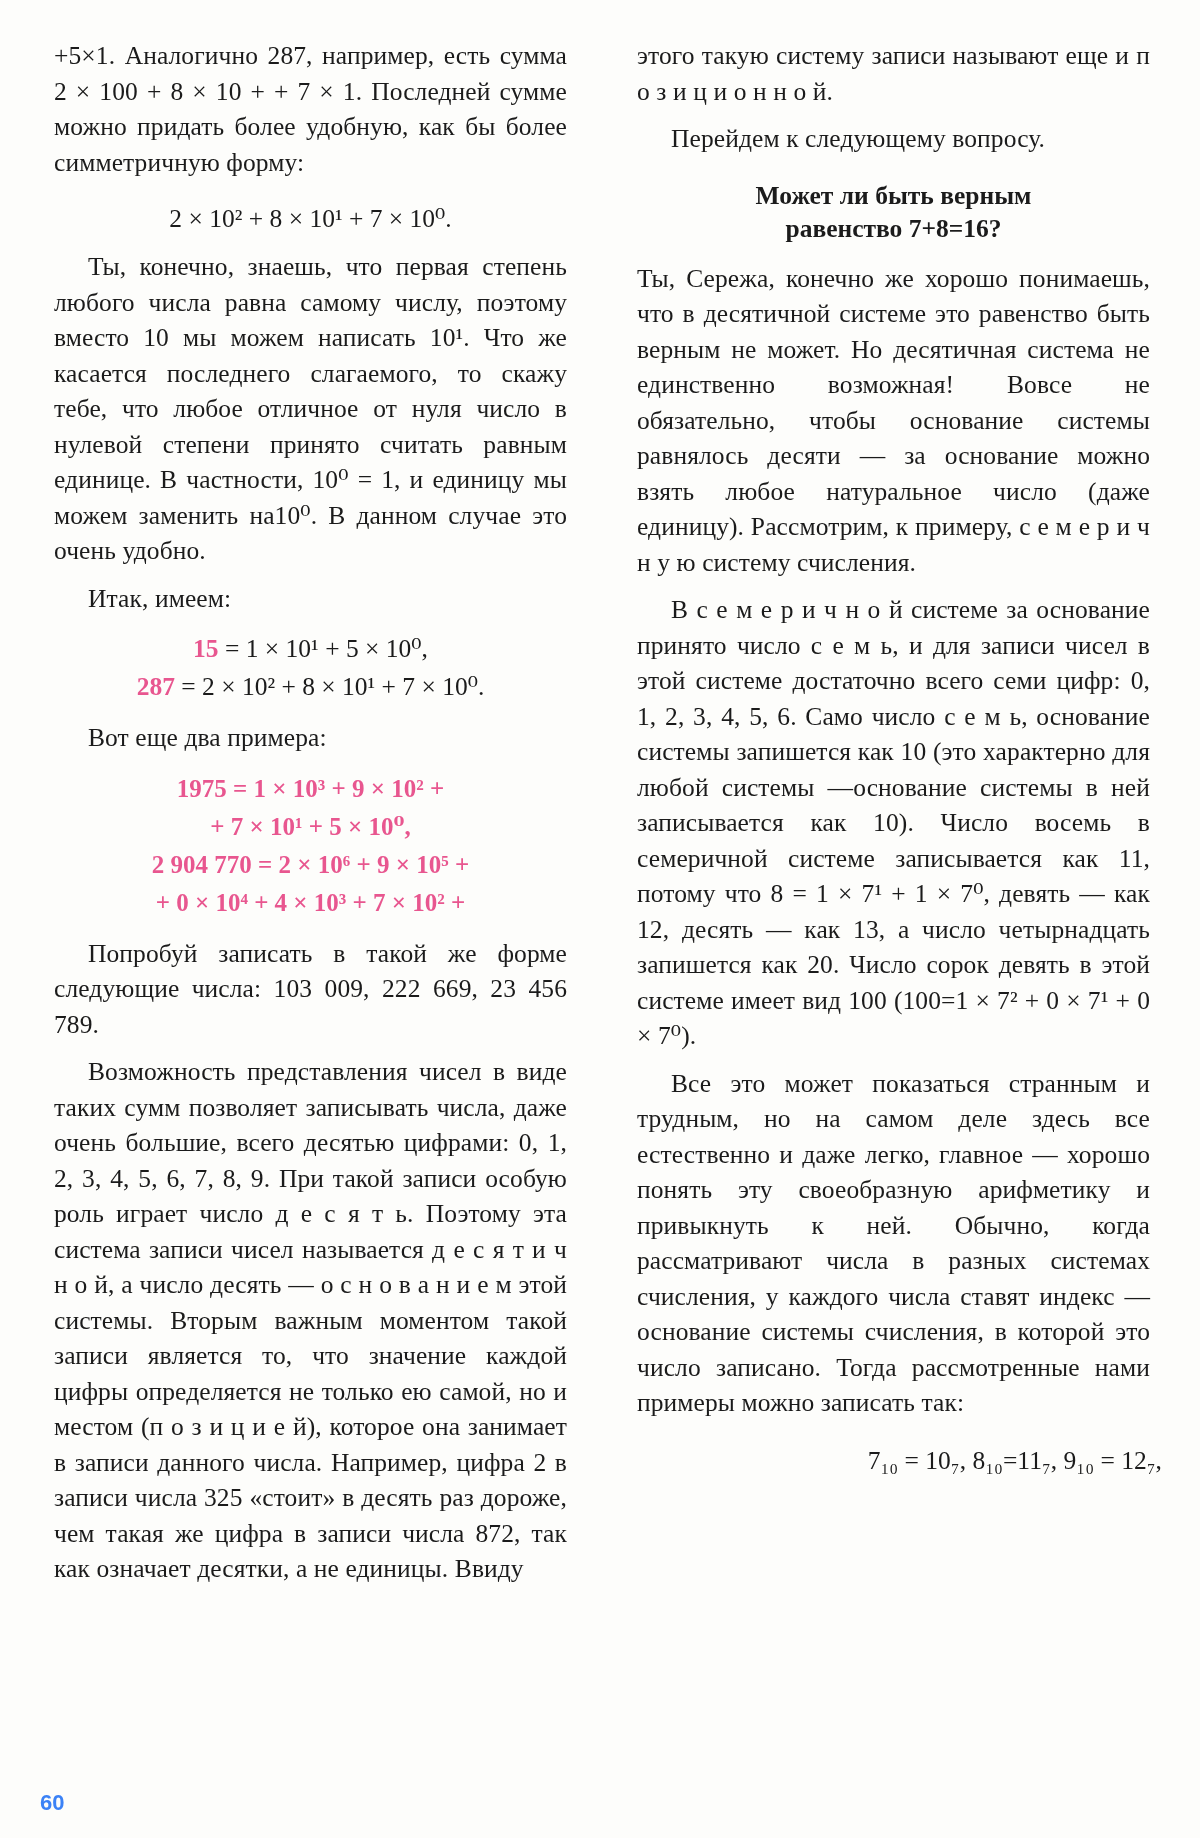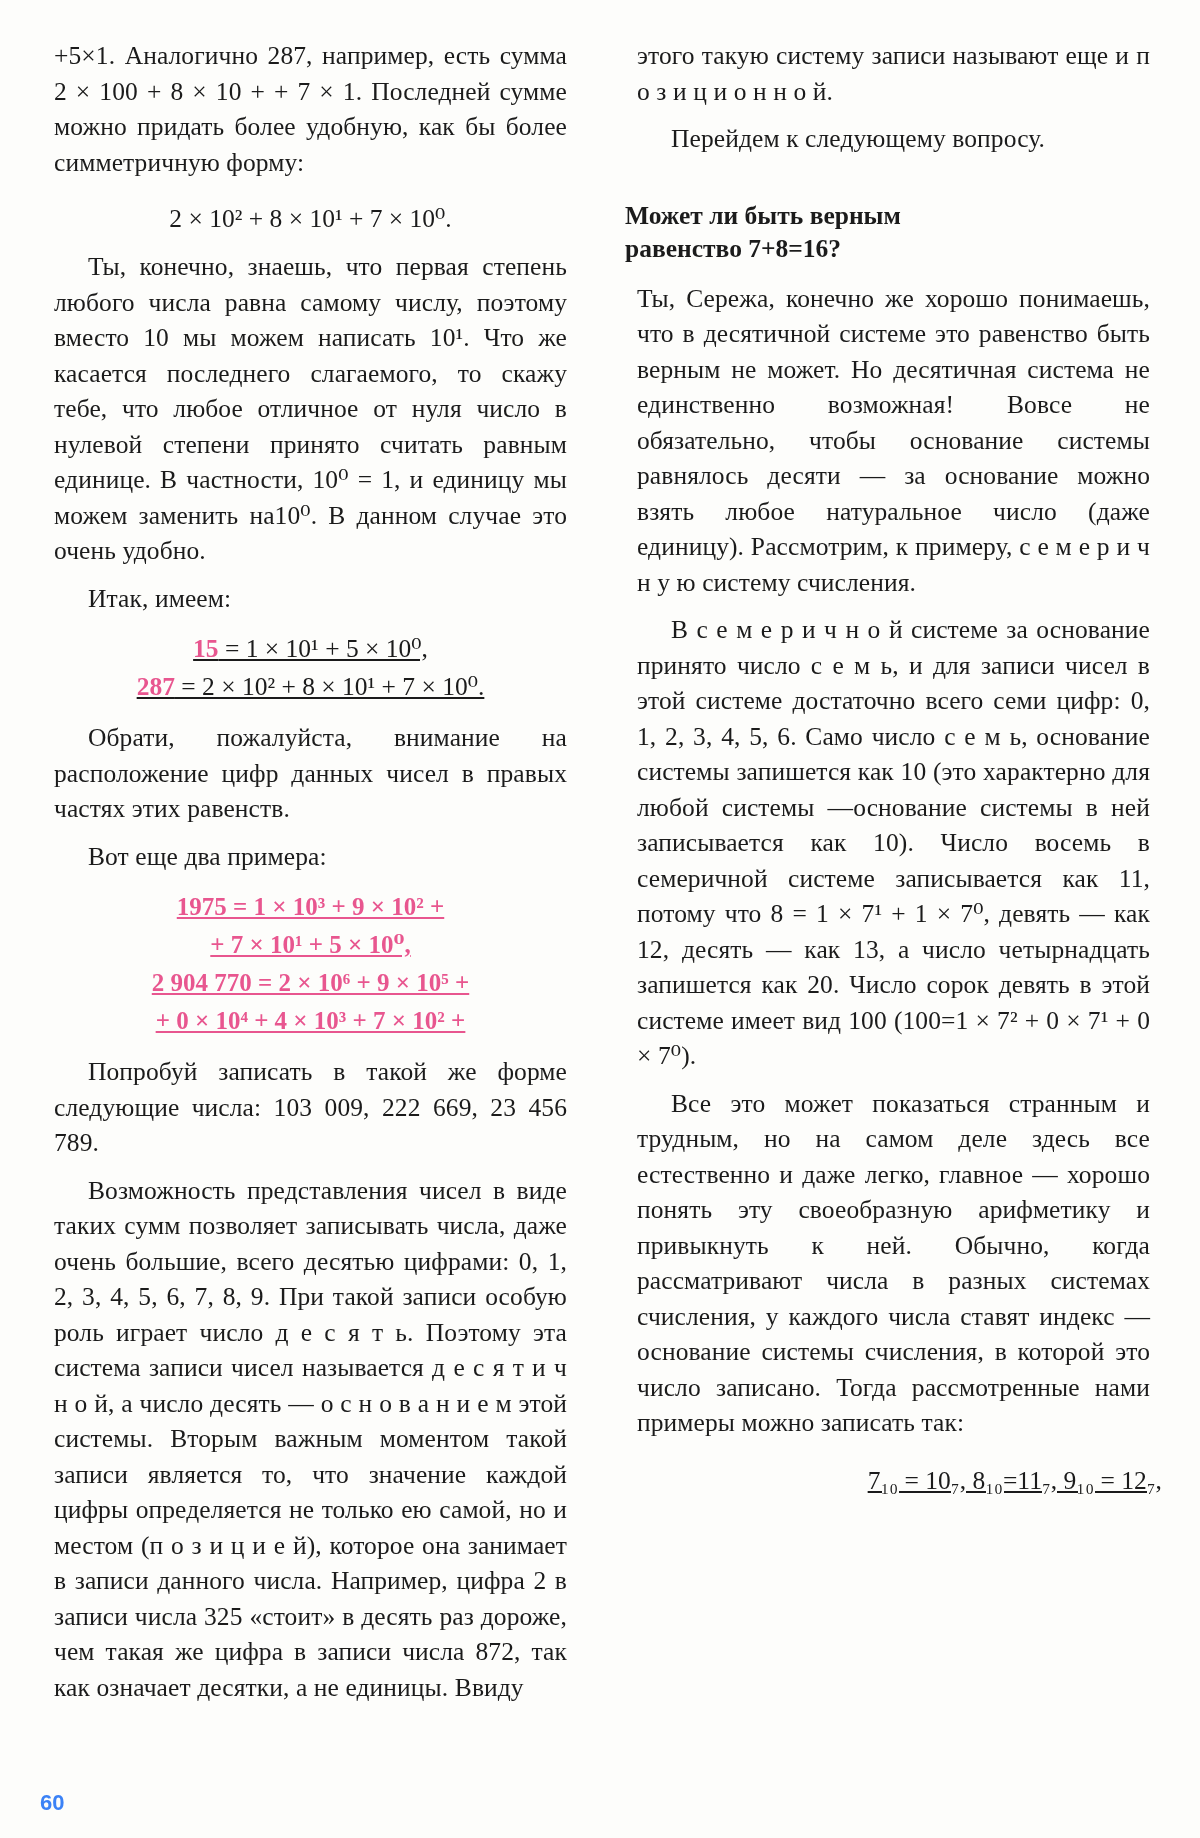--- a/index.html
+++ b/index.html
@@ -57,31 +57,31 @@
     text-align: center;
   }
   .pink {
     color: #e8568f;
     font-weight: 600;
   }
   .heading {
     font-size: 25.5px;
     line-height: 33px;
     font-weight: bold;
-    margin: 42px 0 16px 0;
-    text-align: left;
+    margin: 22px 0 16px 0;
+    text-align: center;
   }
   .heading .ln { display: block; }
   .eqblock {
     margin: 14px 0 14px 0;
     text-align: center;
     font-size: 25.5px;
     line-height: 38px;
   }
-  .eqline { white-space: nowrap; text-decoration: underline; }
+  .eqline { white-space: nowrap; }
   .eqblock.fs2 { font-size: 25px; }
   .page-number {
     position: absolute;
     left: 40px;
     bottom: 22px;
     font-size: 22px;
     font-weight: bold;
     color: #3b82f6;
     font-family: "Liberation Sans", sans-serif;
   }
@@ -106,21 +106,20 @@
 
       <p class="indent">Ты, конечно, знаешь, что первая степень любого числа равна самому числу, поэтому вместо 10 мы можем написать 10¹. Что же касается последнего слагаемого, то скажу тебе, что любое отличное от нуля число в нулевой степени принято считать равным единице. В частности, 10⁰ = 1, и единицу мы можем заменить на10⁰. В данном случае это очень удобно.</p>
 
       <p class="indent">Итак, имеем:</p>
 
       <div class="eqblock">
         <div class="eqline"><span class="pink">15</span><span> = 1 × 10¹ + 5 × 10⁰,</span></div>
         <div class="eqline"><span class="pink">287</span><span> = 2 × 10² + 8 × 10¹ + 7 × 10⁰.</span></div>
       </div>
 
-      <p class="indent">Обрати, пожалуйста, внимание на расположение цифр данных чисел в правых частях этих равенств.</p>
 
       <p class="indent">Вот еще два примера:</p>
 
       <div class="eqblock fs2">
         <div class="eqline pink">1975 = 1 × 10³ + 9 × 10² +</div>
         <div class="eqline pink">+ 7 × 10¹ + 5 × 10⁰,</div>
         <div class="eqline pink">2 904 770 = 2 × 10⁶ + 9 × 10⁵ +</div>
         <div class="eqline pink">+ 0 × 10⁴ + 4 × 10³ + 7 × 10² +</div>
       </div>
 

